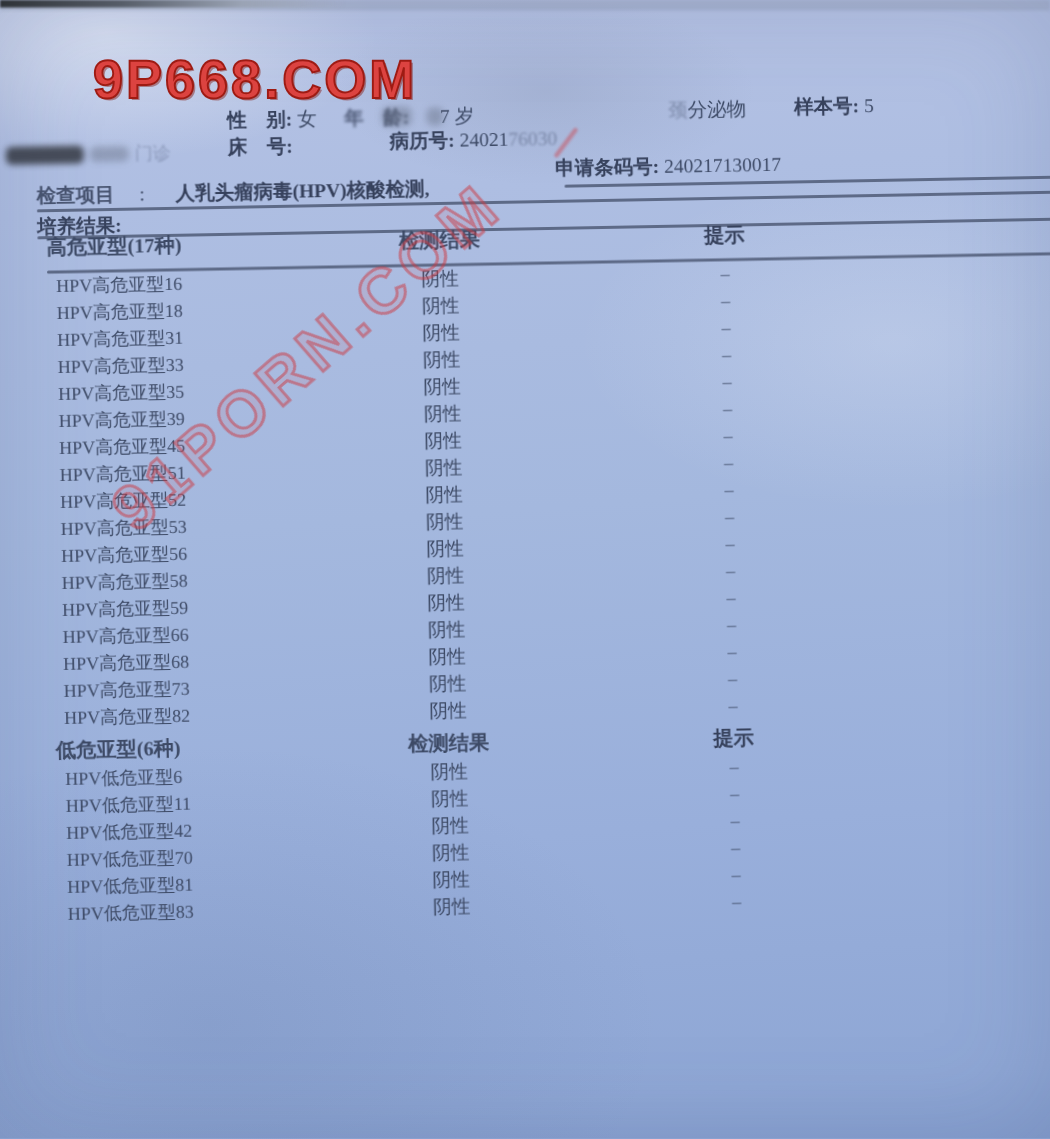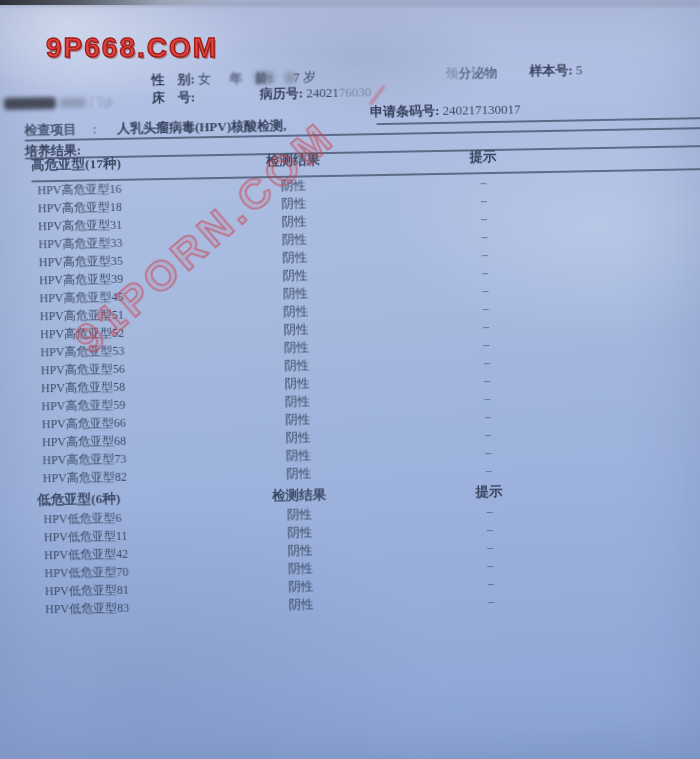--- a/index.html
+++ b/index.html
@@ -53,23 +53,23 @@
   .cell{position:absolute;top:0;line-height:18px;}
   .c1{left:34px;font-size:12px;}
   .c2{left:220px;width:140px;text-align:center;font-size:12.5px;}
   .c3{left:420px;width:120px;text-align:center;font-size:12px;color:#46536f;}
   .thead{position:absolute;width:700px;height:18px;}
   .thead .c1{left:28px;font-size:13.5px;font-weight:bold;}
   .thead .c2{font-size:13.5px;font-weight:bold;}
   .thead .c3{font-size:13.5px;font-weight:bold;color:#36415c;}
   
   .wm-logo{
-    position:absolute;left:46px;top:32px;
+    position:absolute;left:62px;top:32px;
     font-family:"Liberation Sans","DejaVu Sans",sans-serif;
-    font-size:28px;font-weight:bold;letter-spacing:2px;
+    font-size:36px;font-weight:bold;letter-spacing:2px;
     color:#dc4340;-webkit-text-stroke:1.3px #9e1b13;
     text-shadow:1.5px 1.5px 0 rgba(130,25,18,0.45);
     filter:blur(0.2px);
     white-space:nowrap;
   }
   .wm-diagonal{
     position:absolute;left:205px;top:238px;width:0;height:0;
     pointer-events:none;
   }
   .wm-diagonal span{

